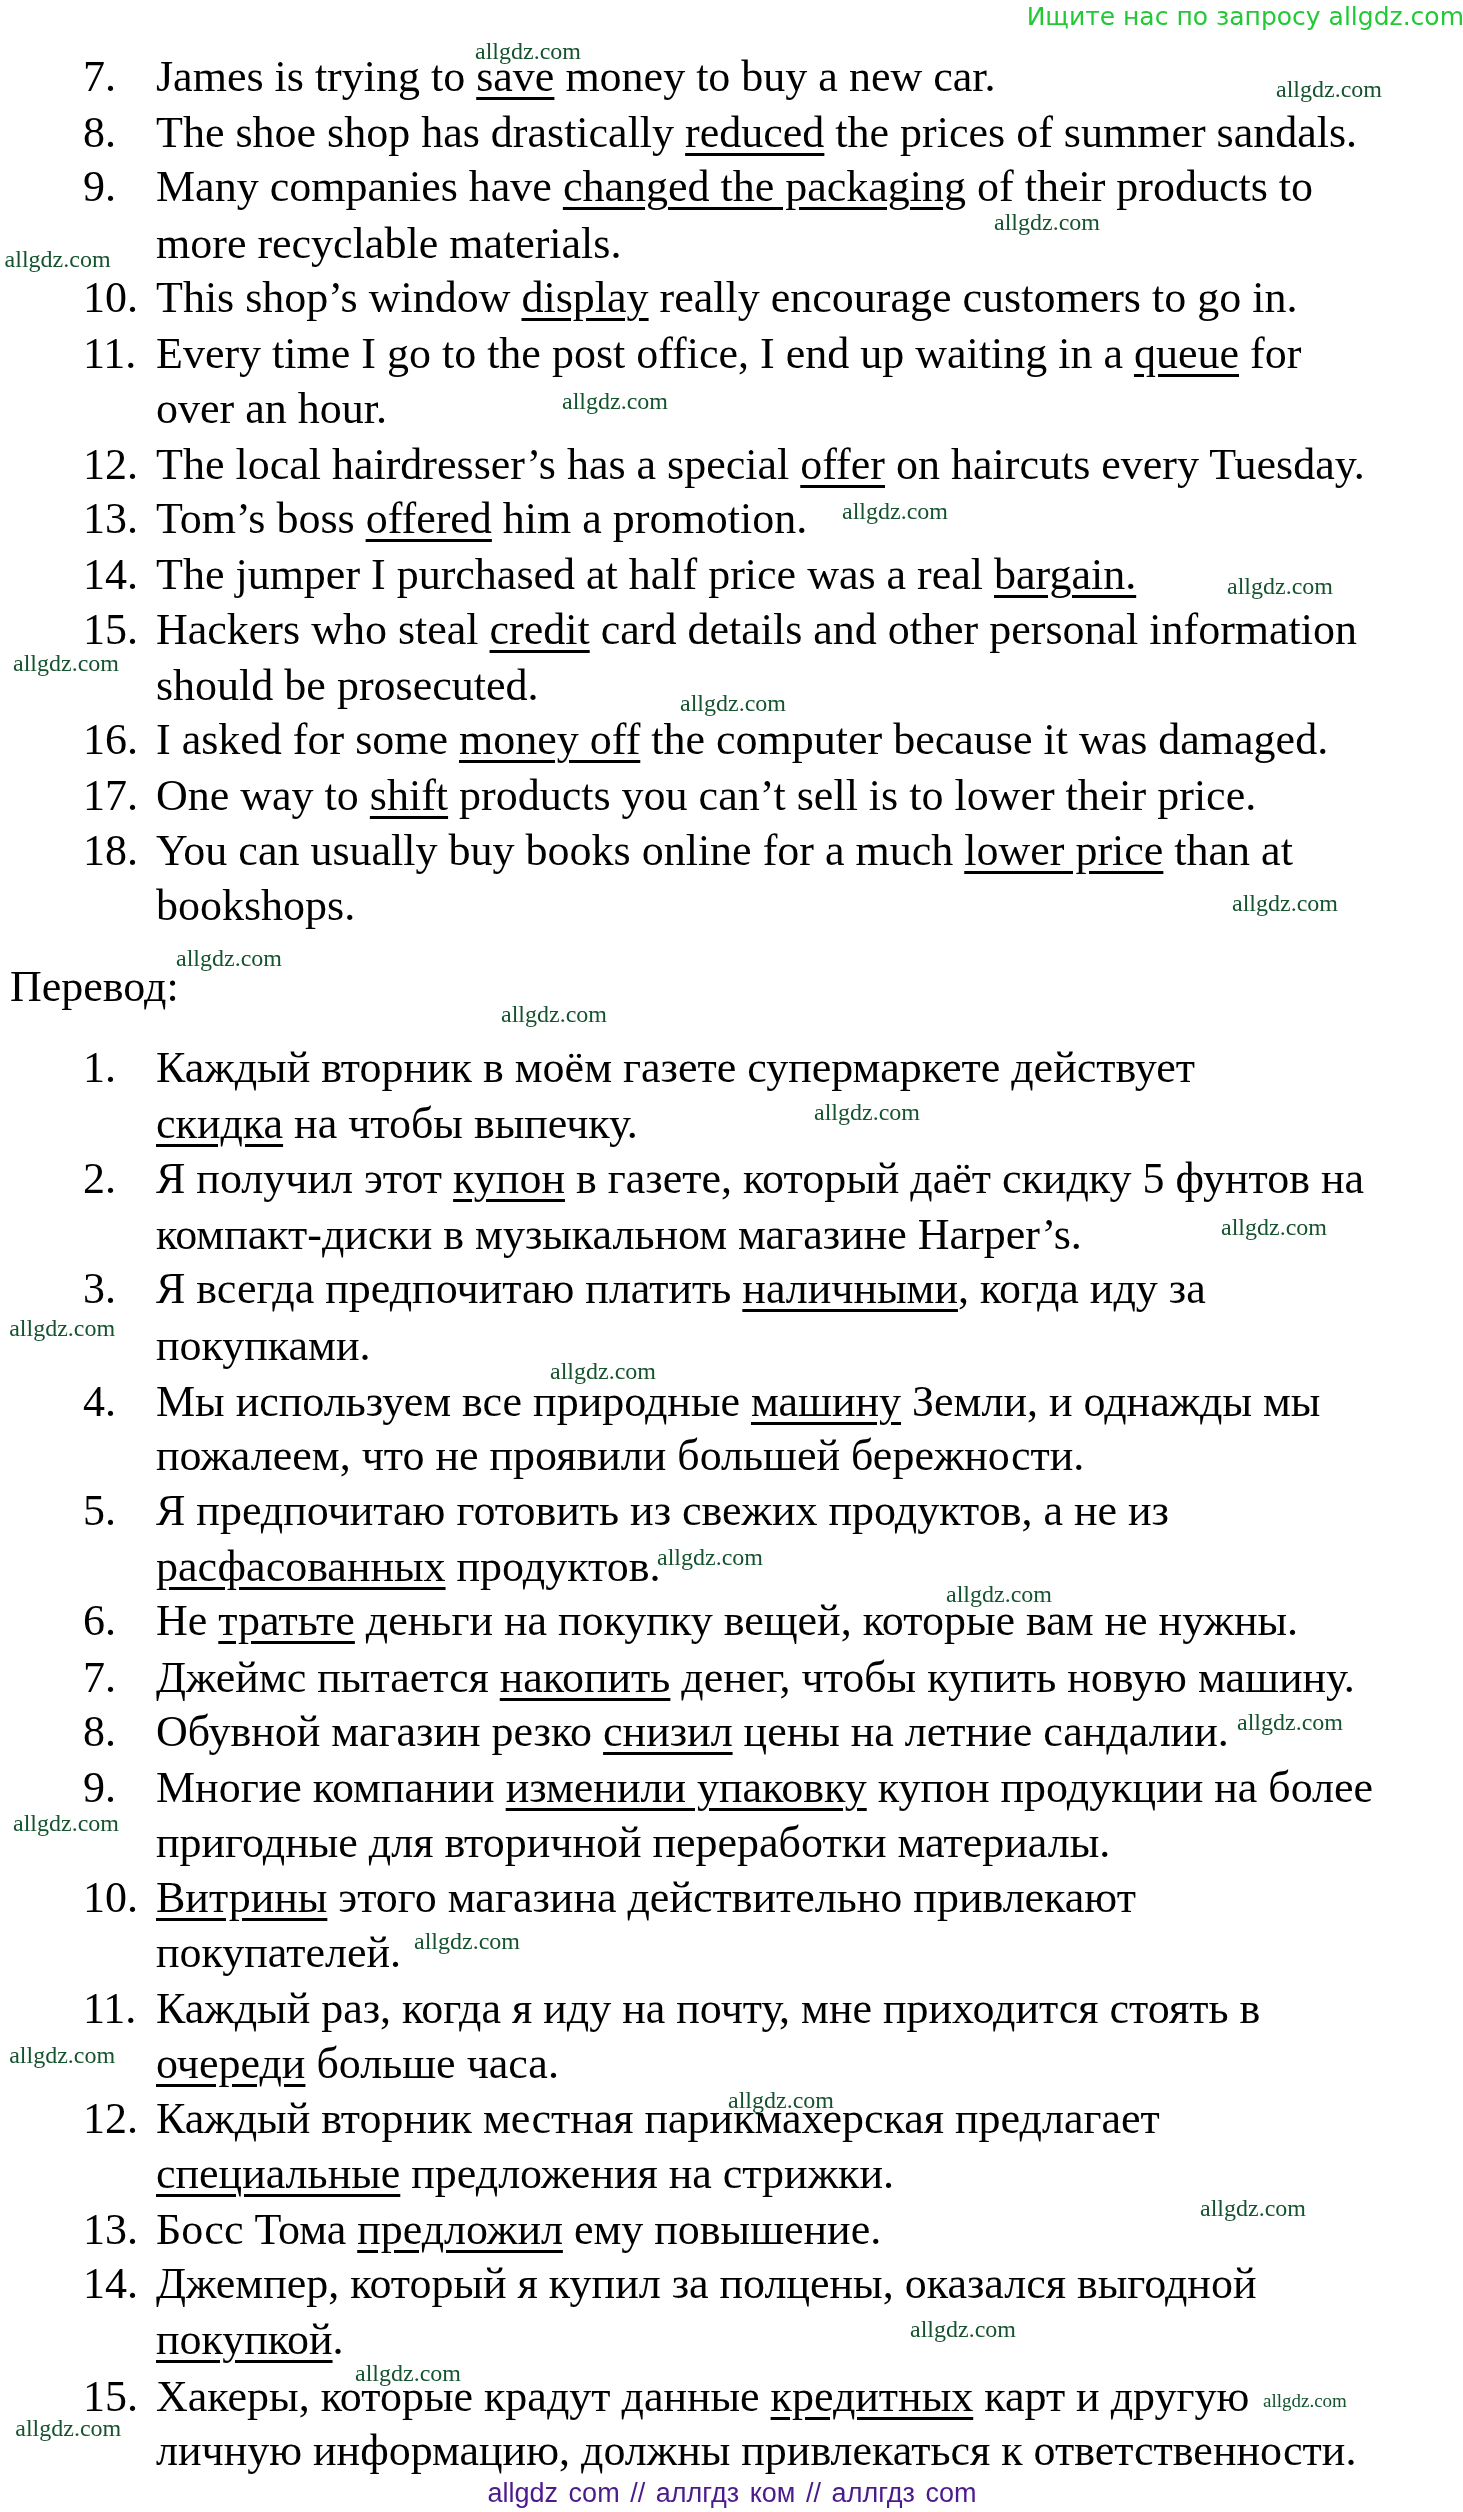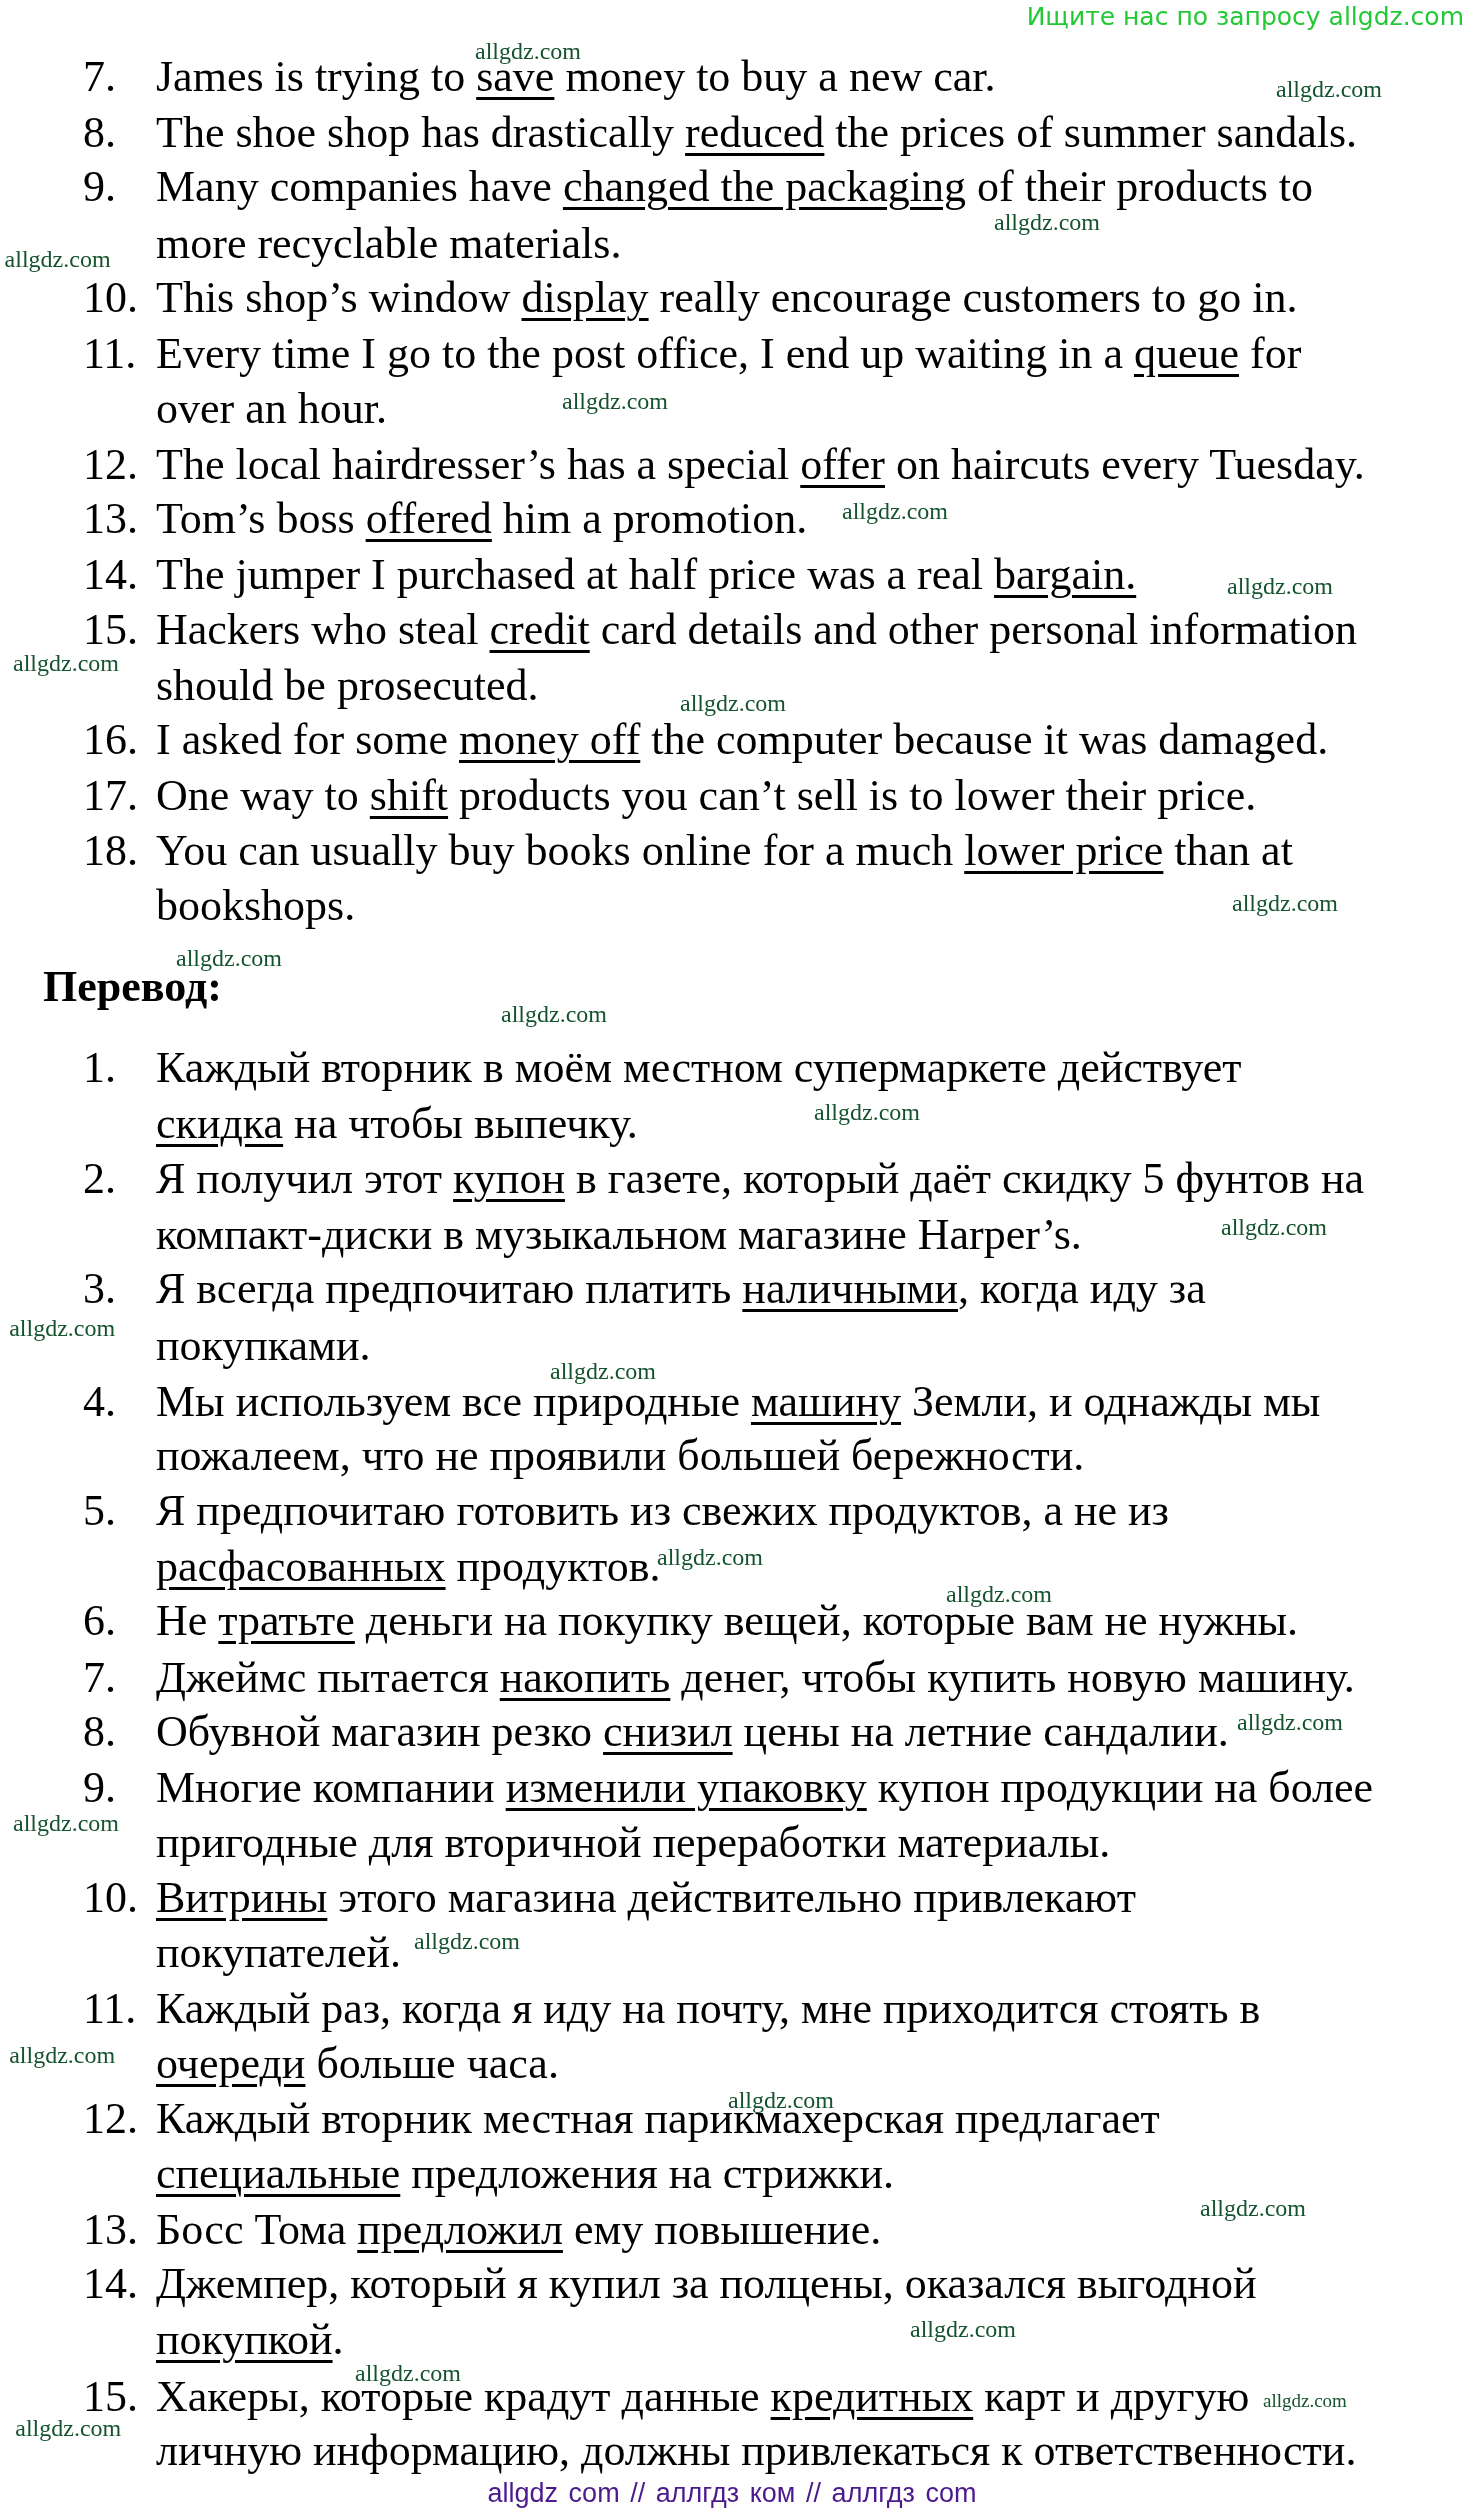--- a/index.html
+++ b/index.html
@@ -10,22 +10,22 @@
   }
   .line {
     position: absolute; left: 0; height: 58px; line-height: 58px;
     font-family: "Liberation Serif", serif; font-size: 44px; color: #000;
     white-space: nowrap;
   }
   .num { position: absolute; left: 83px; }
   .txt { position: absolute; left: 156px; text-align: right; }
   .u { text-decoration: underline; text-decoration-thickness: 3.1px; text-underline-offset: 6.1px; }
   .heading {
-    position: absolute; left: 43px; font-family: "Liberation Serif", serif;
-    font-weight: bold; font-size: 44px; line-height: 58px; color: #000;
+    position: absolute; left: 10px; font-family: "Liberation Serif", serif;
+    font-weight: normal; font-size: 44px; line-height: 58px; color: #000;
   }
   .wm {
     position: absolute; font-family: Liberation Serif, serif;
     font-size: 24px; color: #14532d; white-space: nowrap;
   }
   .wm.small { font-size: 19px; }
   .footer {
     position: absolute; left: 0; top: 2478px; width: 1464px; text-align: center;
     font-family: "Liberation Sans", sans-serif; font-size: 27px; color: #4b1a8c;
     word-spacing: 3.1px;
@@ -94,21 +94,21 @@
     <span class="txt"><span>You can usually buy books online for a much </span><span class="u">lower price</span><span> than at</span></span>
   </div>
 <div class="line" style="top:877px">
     <span class="txt">bookshops.</span>
   </div>
 
 <div class="heading" style="top:958px">Перевод:</div>
 
 <div class="line" style="top:1039px">
     <span class="num">1.</span>
-    <span class="txt">Каждый вторник в моём местном супермаркете действует</span>
+    <span class="txt">Каждый вторник в моём газете супермаркете действует</span>
   </div>
 <div class="line" style="top:1095px">
     <span class="txt"><span class="u">скидка</span><span> на чтобы выпечку.</span></span>
   </div>
 <div class="line" style="top:1150px">
     <span class="num">2.</span>
     <span class="txt"><span>Я получил этот </span><span class="u">купон</span><span> в газете, который даёт скидку 5 фунтов на</span></span>
   </div>
 <div class="line" style="top:1206px">
     <span class="txt">компакт-диски в музыкальном магазине Harper’s.</span>

